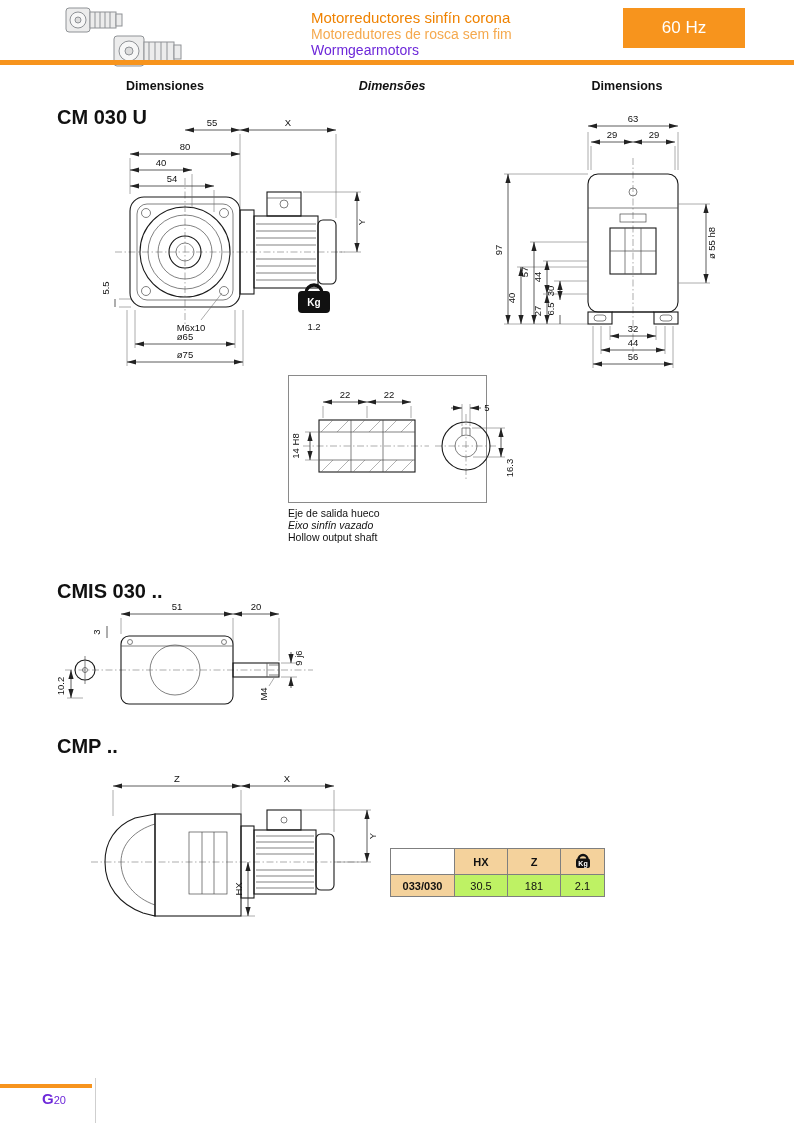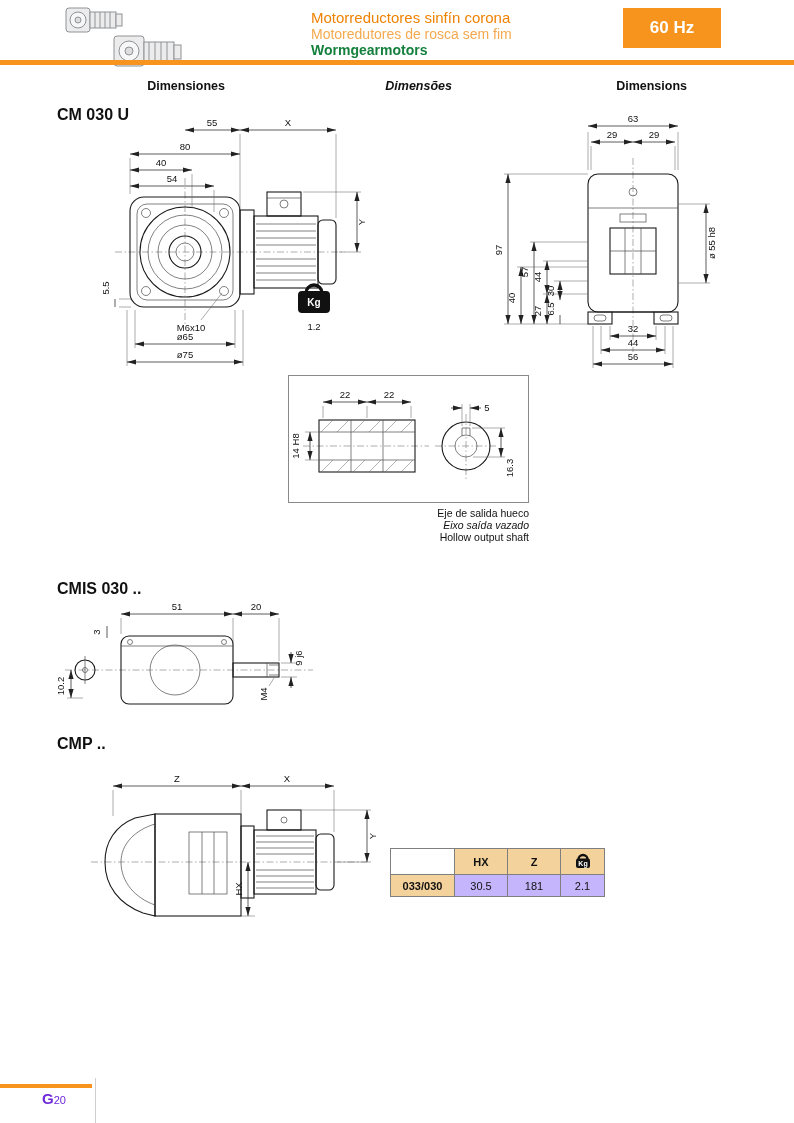--- a/index.html
+++ b/index.html
@@ -6,53 +6,53 @@
   html,body{background:#ffffff}
   .page{position:relative;width:794px;height:1123px;background:#fff;overflow:hidden;
         font-family:"Liberation Sans",sans-serif;color:#111}
 
   
   .brand{position:absolute;left:183px;top:18px;font-size:34px;font-weight:bold;
          letter-spacing:-1px;color:#F7941D}
   .titles{position:absolute;left:311px;top:10px;line-height:16px}
   .t-es{font-size:15px;font-weight:normal;color:#EF8200}
   .t-pt{font-size:14px;font-weight:normal;color:#F5A94E}
-  .t-en{font-size:14px;font-weight:bold;color:#15803d}
-  .badge{position:absolute;left:623px;top:8px;width:98px;height:40px;background:#F7941D;
-         color:#fff;font-size:17px;font-weight:bold;text-align:center;line-height:40px}
+  .t-en{font-size:14px;font-weight:normal;color:#6d28d9}
+  .badge{position:absolute;left:623px;top:8px;width:122px;height:40px;background:#F7941D;
+         color:#fff;font-size:17px;font-weight:normal;text-align:center;line-height:40px}
   .rule{position:absolute;left:0;top:60px;width:794px;height:5px;background:#F7941D}
 
-  .colhead{position:absolute;top:79px;width:120px;text-align:right;
+  .colhead{position:absolute;top:79px;width:120px;text-align:center;
            font-size:12.5px;font-weight:bold;color:#111}
   .it{font-style:italic}
 
-  .sec-title{position:absolute;font-size:16px;font-weight:bold;color:#111}
+  .sec-title{position:absolute;font-size:20px;font-weight:bold;color:#111}
 
   
   svg.draw{position:absolute}
   .o{fill:none;stroke:#1a1a1a;stroke-width:1.1}
   .o2{fill:none;stroke:#4a4a4a;stroke-width:0.7}
   .dim{stroke:#333;stroke-width:0.8;fill:none}
   .ext{stroke:#666;stroke-width:0.55;fill:none}
   .cl{stroke:#777;stroke-width:0.6;stroke-dasharray:7 2.5 1.5 2.5;fill:none}
   .hatch{stroke:#666;stroke-width:0.5}
   .dt{font-family:"Liberation Sans",sans-serif;font-size:9.5px;fill:#111}
 
   .detail-box{position:absolute;border:1px solid #8a8a8a;background:#fff}
-  .caption{position:absolute;text-align:right;font-size:10.5px;line-height:12px;color:#111}
+  .caption{position:absolute;text-align:left;font-size:10.5px;line-height:12px;color:#111}
 
   
   .cmp-table{position:absolute;border-collapse:collapse;font-size:11px}
   .cmp-table td{border:1px solid #7f7f7f;text-align:center;vertical-align:middle;height:22px}
   .cmp-table tr:first-child td{height:26px}
   .c-blank{width:64px;background:#fff}
   .c-head{width:53px;background:#F4D29C;font-weight:bold}
   .c-kg{width:44px}
   .c-model{background:#F4D29C;font-weight:bold}
-  .c-val{background:#c4b5fd}
+  .c-val{background:#bef264}
 
   
   .footer-bar{position:absolute;left:0;top:1084px;width:92px;height:4px;background:#F7941D}
   .footer-page{position:absolute;left:42px;top:1090px;color:#6d28d9}
   .fg{font-size:15px;font-weight:bold}
   .fn{font-size:11px}
   .footer-divider{position:absolute;left:95px;top:1078px;width:1px;height:45px;background:#cfcfcf}
 </style>
 </head>
 <body>
@@ -245,21 +245,21 @@
       <line class="ext" x1="168" y1="214" x2="168" y2="228"></line>
       <line class="dim" x1="122" y1="224" x2="168" y2="224" marker-start="url(#aS)" marker-end="url(#aE)"></line>
       <text class="dt" x="145" y="220" text-anchor="middle">32</text>
       <line class="dim" x1="113" y1="238" x2="177" y2="238" marker-start="url(#aS)" marker-end="url(#aE)"></line>
       <text class="dt" x="145" y="234" text-anchor="middle">44</text>
       <line class="dim" x1="105" y1="252" x2="185" y2="252" marker-start="url(#aS)" marker-end="url(#aE)"></line>
       <text class="dt" x="145" y="248" text-anchor="middle">56</text>
     </g>
   </svg>
 
-  <div class="detail-box" style="left:288px;top:375px;width:241px;height:128px">
+  <div class="detail-box" style="left:288px;top:375px;width:199px;height:128px">
     <svg width="239" height="126" viewBox="0 0 239 126">
       <line class="cl" x1="14" y1="70" x2="140" y2="70"></line>
       <g>
         <rect class="o" x="30" y="44" width="96" height="52"></rect>
         <line class="o2" x1="30" y1="56" x2="126" y2="56"></line>
         <line class="o2" x1="30" y1="84" x2="126" y2="84"></line>
         <line class="o2" x1="62" y1="44" x2="62" y2="96"></line>
         <line class="o2" x1="94" y1="44" x2="94" y2="96"></line>
         <line class="hatch" x1="32" y1="56" x2="44" y2="44"></line>
           <line class="hatch" x1="48" y1="56" x2="60" y2="44"></line>
@@ -300,21 +300,21 @@
         <text class="dt" x="198" y="35" text-anchor="middle">5</text>
         <line class="ext" x1="183" y1="52" x2="216" y2="52"></line>
         <line class="ext" x1="184" y1="81" x2="216" y2="81"></line>
         <line class="dim" x1="212" y1="52" x2="212" y2="81" marker-start="url(#aS)" marker-end="url(#aE)"></line>
         <text class="dt" x="224" y="92" text-anchor="middle" transform="rotate(-90 224 92)">16.3</text>
       </g>
     </svg>
   </div>
   <div class="caption" style="left:288px;top:507px;width:241px">
     <div>Eje de salida hueco</div>
-    <div class="it">Eixo saída vazado</div>
+    <div class="it">Eixo sinfín vazado</div>
     <div>Hollow output shaft</div>
   </div>
 
   <div class="sec-title" style="left:57px;top:580px">CMIS 030 ..</div>
   <svg class="draw" style="left:55px;top:598px" width="285" height="118" viewBox="0 0 285 118">
     <line class="cl" x1="10" y1="72" x2="258" y2="72"></line>
     <g>
       <circle class="o" cx="30" cy="72" r="10"></circle>
       <circle class="o2" cx="30" cy="72" r="2.5"></circle>
       <line class="o2" x1="30" y1="58" x2="30" y2="86"></line>

